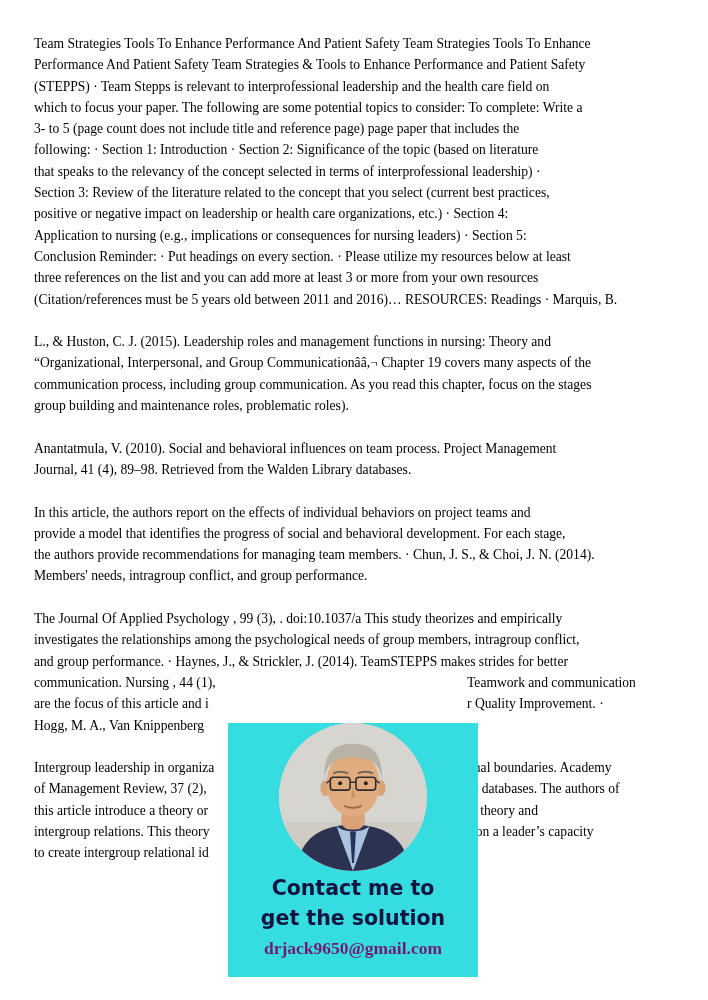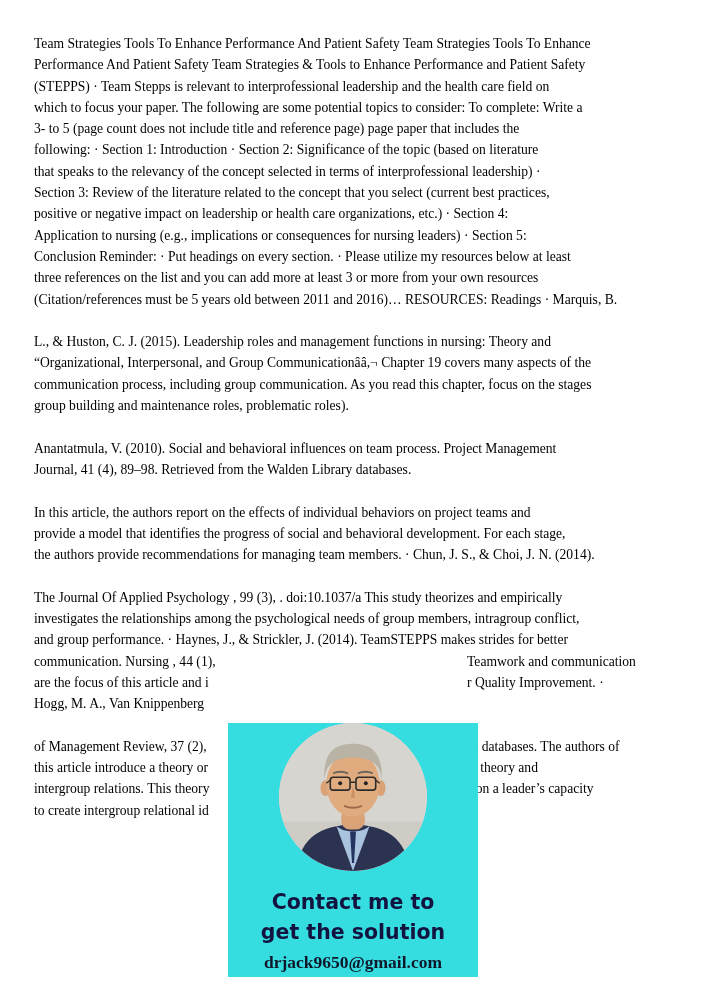--- a/index.html
+++ b/index.html
@@ -43,28 +43,28 @@
     background: #d7d5d0;
   }
   .photo svg { display: block; width: 148px; height: 148px; }
   .contact-line {
     font-family: "DejaVu Sans", sans-serif;
     font-weight: bold;
     font-size: 20.5px;
     line-height: 30px;
     color: #131340;
   }
-  .contact-line.first { margin-top: 16px; }
+  .contact-line.first { margin-top: 2px; }
   .email {
     font-family: "Liberation Serif", serif;
     font-weight: bold;
     font-size: 17.5px;
     line-height: 26px;
     margin-top: 2px;
-    color: #0f172a;
+    color: #701a75;
   }
 </style>
 </head>
 <body>
 
 <div class="doc">
 
   <div class="para">
     <div class="line">Team Strategies Tools To Enhance Performance And Patient Safety Team Strategies Tools To Enhance</div>
     <div class="line">Performance And Patient Safety Team Strategies &amp; Tools to Enhance Performance and Patient Safety</div>
@@ -90,20 +90,21 @@
 
   <div class="para">
     <div class="line">Anantatmula, V. (2010). Social and behavioral influences on team process. Project Management</div>
     <div class="line">Journal, 41 (4), 89–98. Retrieved from the Walden Library databases.</div>
   </div>
 
   <div class="para">
     <div class="line">In this article, the authors report on the effects of individual behaviors on project teams and</div>
     <div class="line">provide a model that identifies the progress of social and behavioral development. For each stage,</div>
     <div class="line">the authors provide recommendations for managing team members. · Chun, J. S., &amp; Choi, J. N. (2014).</div>
+    <div class="line">Members' needs, intragroup conflict, and group performance.</div>
   </div>
 
   <div class="para">
     <div class="line">The Journal Of Applied Psychology , 99 (3), . doi:10.1037/a This study theorizes and empirically</div>
     <div class="line">investigates the relationships among the psychological needs of group members, intragroup conflict,</div>
     <div class="line">and group performance. · Haynes, J., &amp; Strickler, J. (2014). TeamSTEPPS makes strides for better</div>
     <div class="line">
       <span>communication. Nursing , 44 (1),</span>
       <span class="r">Teamwork and communication</span>
     </div>
@@ -111,20 +112,24 @@
       <span>are the focus of this article and i</span>
       <span class="r">r Quality Improvement. ·</span>
     </div>
     <div class="line">
       <span>Hogg, M. A., Van Knippenberg</span>
       <span class="r"></span>
     </div>
   </div>
 
   <div class="para">
+    <div class="line">
+      <span>Intergroup leadership in organiza</span>
+      <span class="r">onal boundaries. Academy</span>
+    </div>
     <div class="line">
       <span>of Management Review, 37 (2),</span>
       <span class="r">ry databases. The authors of</span>
     </div>
     <div class="line">
       <span>this article introduce a theory or</span>
       <span class="r">al theory and</span>
     </div>
     <div class="line">
       <span>intergroup relations. This theory</span>

